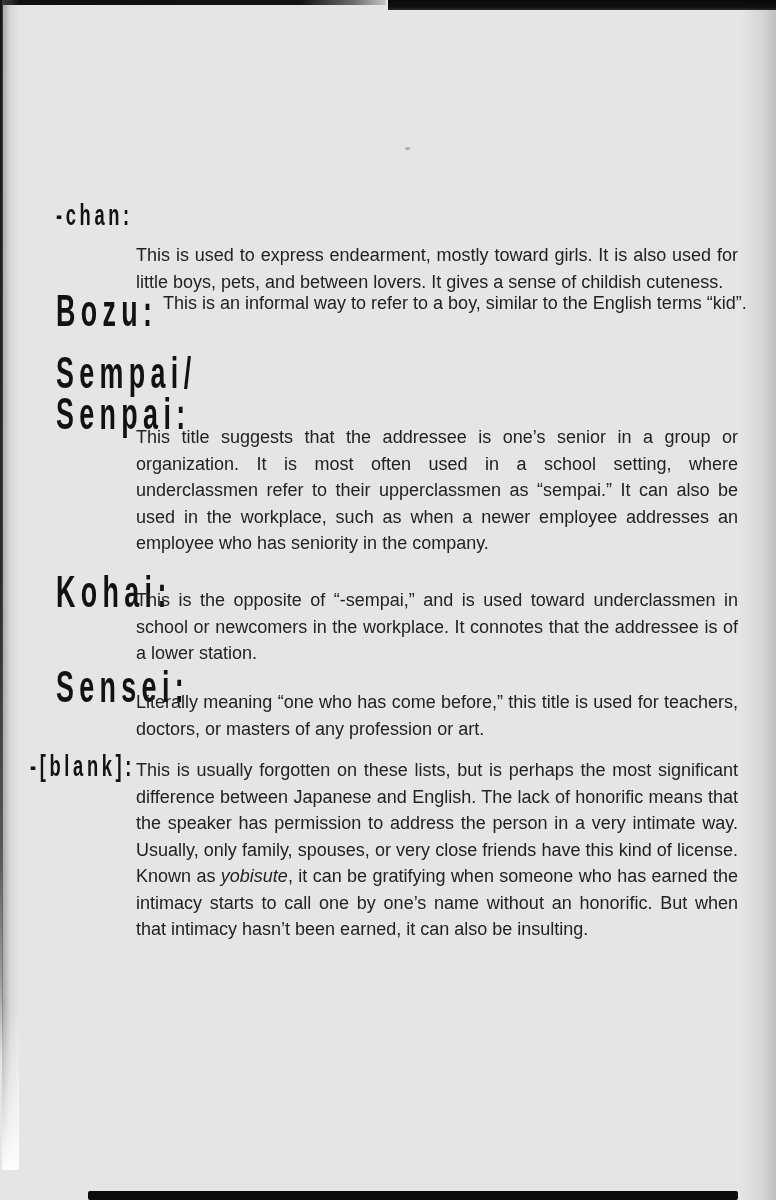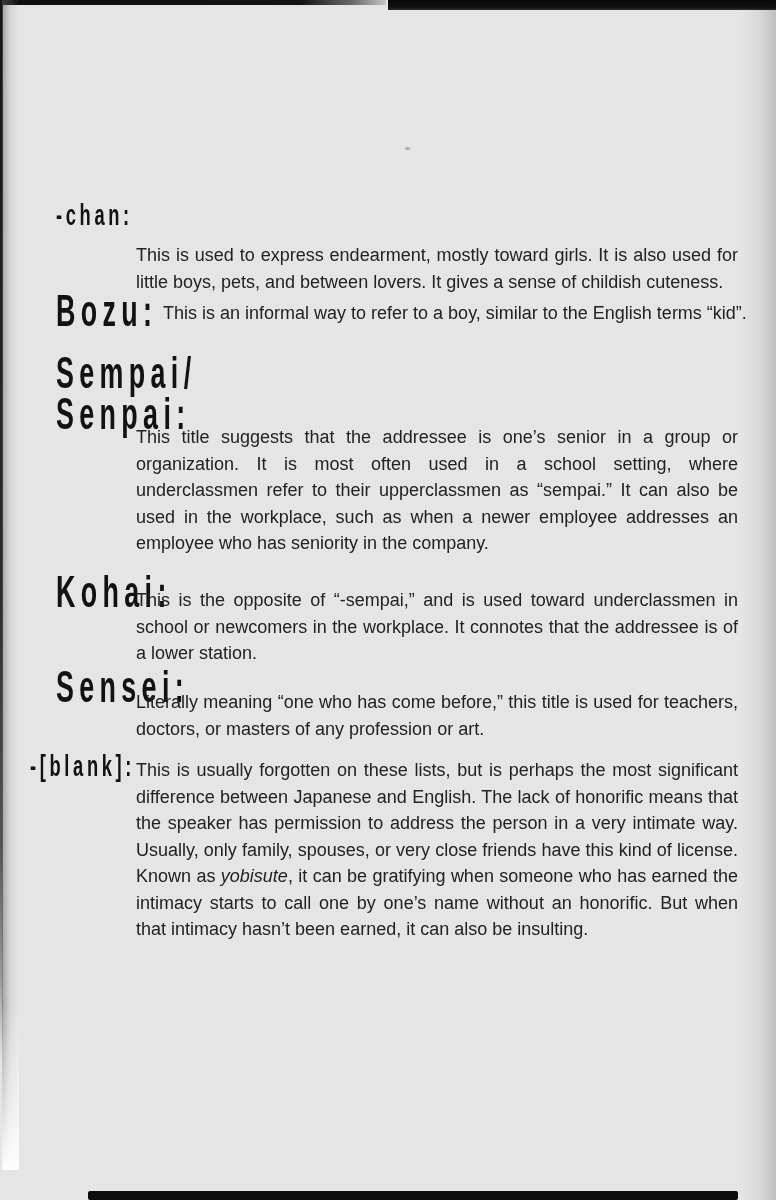--- a/index.html
+++ b/index.html
@@ -72,21 +72,21 @@
       <div class="entry lower" style="top: 199px;">
         <div class="term">
           <div class="term-line">-chan:</div>
         </div>
         <p class="def" style="top: 3px; margin-top: 40px;"><span>This is used to express endearment, mostly toward girls. It is also used for little boys, pets, and between lovers. It gives a sense of childish cuteness.</span></p>
       </div>
       <div class="entry caps" style="top: 290px;">
         <div class="term">
           <div class="term-line">Bozu:</div>
         </div>
-        <p class="def" style="top: 10px; padding-left: 27px;"><span>This is an informal way to refer to a boy, similar to the English terms “kid”.</span></p>
+        <p class="def" style="top: 0; padding-left: 27px;"><span>This is an informal way to refer to a boy, similar to the English terms “kid”.</span></p>
       </div>
       <div class="entry caps" style="top: 352px;">
         <div class="term">
           <div class="term-line">Sempai/</div>
           <div class="term-line">Senpai:</div>
         </div>
         <p class="def" style="top: 72px;"><span>This title suggests that the addressee is one’s senior in a group or organization. It is most often used in a school setting, where underclassmen refer to their upperclassmen as “sempai.” It can also be used in the workplace, such as when a newer employee addresses an employee who has seniority in the company.</span></p>
       </div>
       <div class="entry caps" style="top: 571px;">
         <div class="term">

